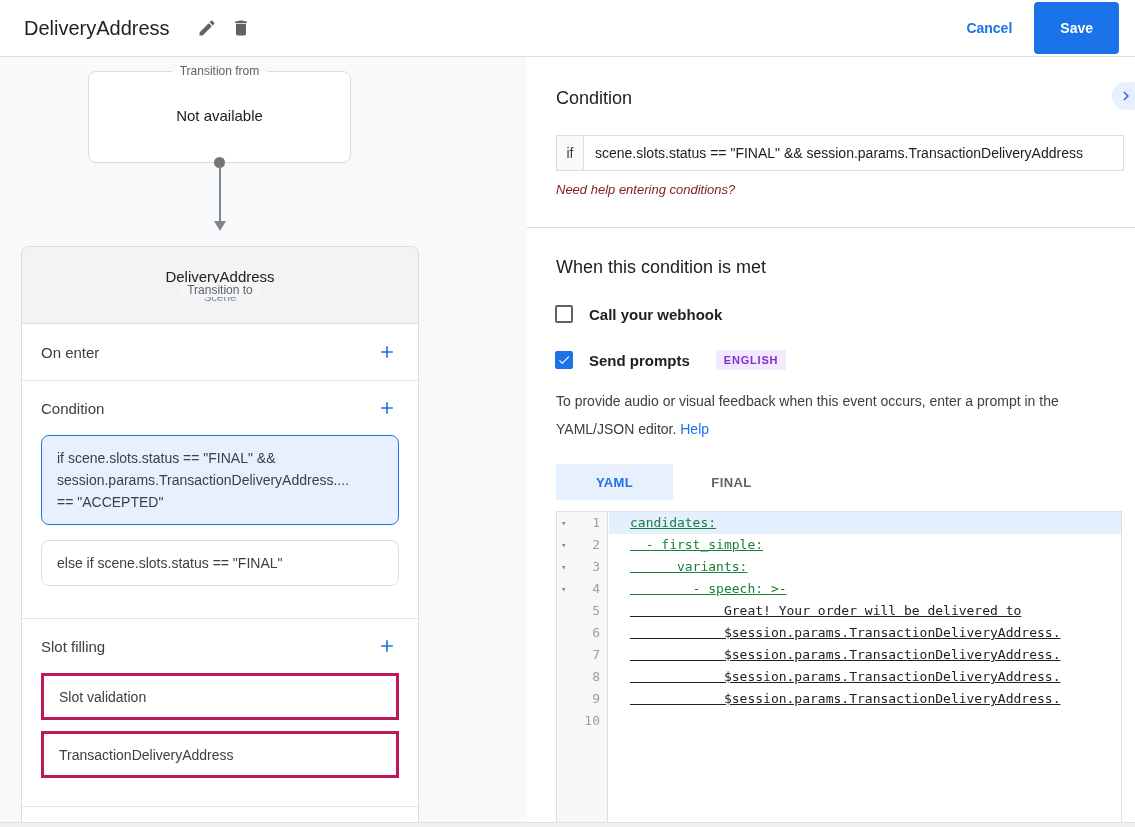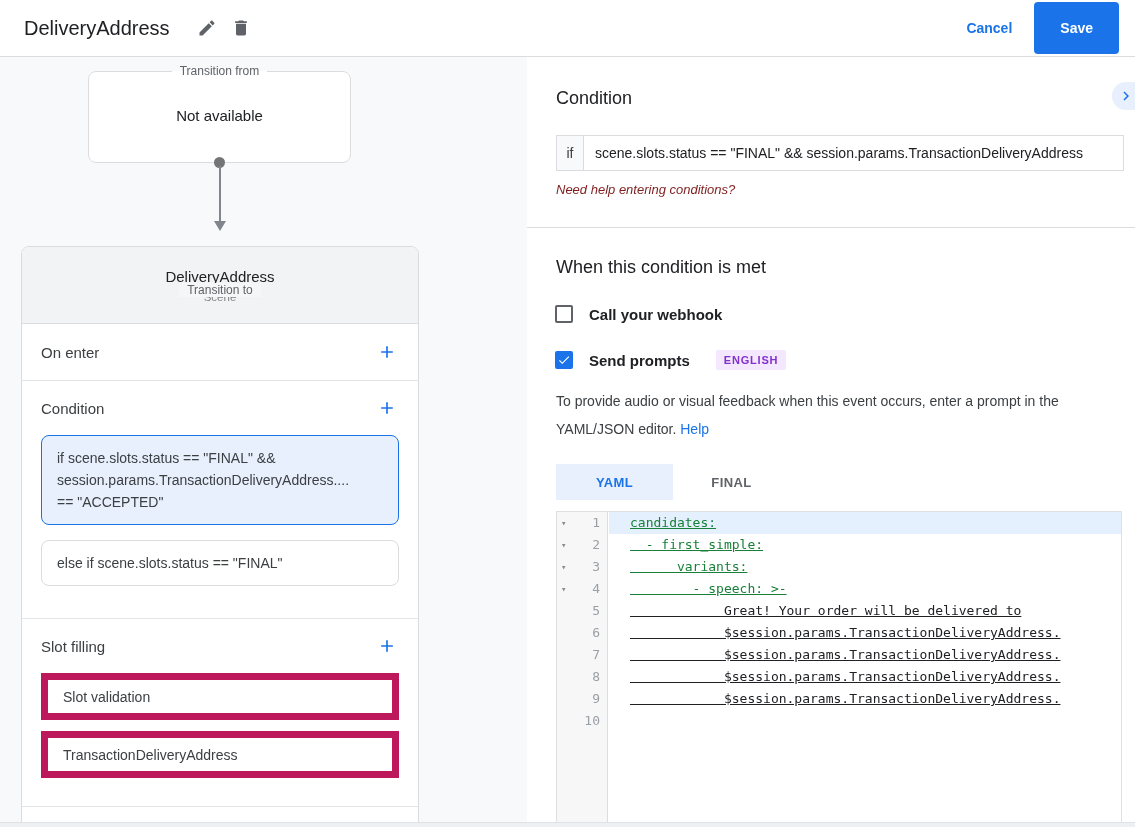--- a/index.html
+++ b/index.html
@@ -53,21 +53,21 @@
   .sec-label { font-size:15px; color:#3c4043; }
   .plus-btn { width:24px; height:24px; border:none; background:transparent; cursor:pointer;
     display:flex; align-items:center; justify-content:center; }
   .plus-btn svg { fill:#1a73e8; }
   .row-onenter { height:57px; border-bottom:1px solid #e3e4e6; }
   .section { border-bottom:1px solid #e3e4e6; padding-bottom:17px; }
   .section .sec-row { height:54px; }
   .cond-card { margin:0 19px 15px; border:1px solid #dadce0; border-radius:8px;
     padding:11px 15px; font-size:14px; color:#3c4043; line-height:22px; background:#fff; cursor:pointer; }
   .cond-card.selected { background:#e8f0fe; border-color:#1a73e8; }
-  .slot-card { margin:0 19px 11px; border:7px solid #be185d; border-radius:0;
+  .slot-card { margin:0 19px 11px; border:3px solid #be185d; border-radius:0;
     height:47px; display:flex; align-items:center; padding:0 15px; font-size:14px;
     color:#3c4043; background:#fff; cursor:pointer; }
   .row-custom { height:50px; }
 
   
   .right-panel { position:absolute; top:57px; left:527px; width:608px; height:765px;
     background:#fff; overflow:hidden; }
   .cond-title { font-size:18px; font-weight:normal; color:#202124; margin:31px 0 0 29px; }
   .chev-btn { position:absolute; top:25px; right:0; width:23px; height:28px; border:none;
     background:#e8f0fe; border-radius:14px 0 0 14px; cursor:pointer;

